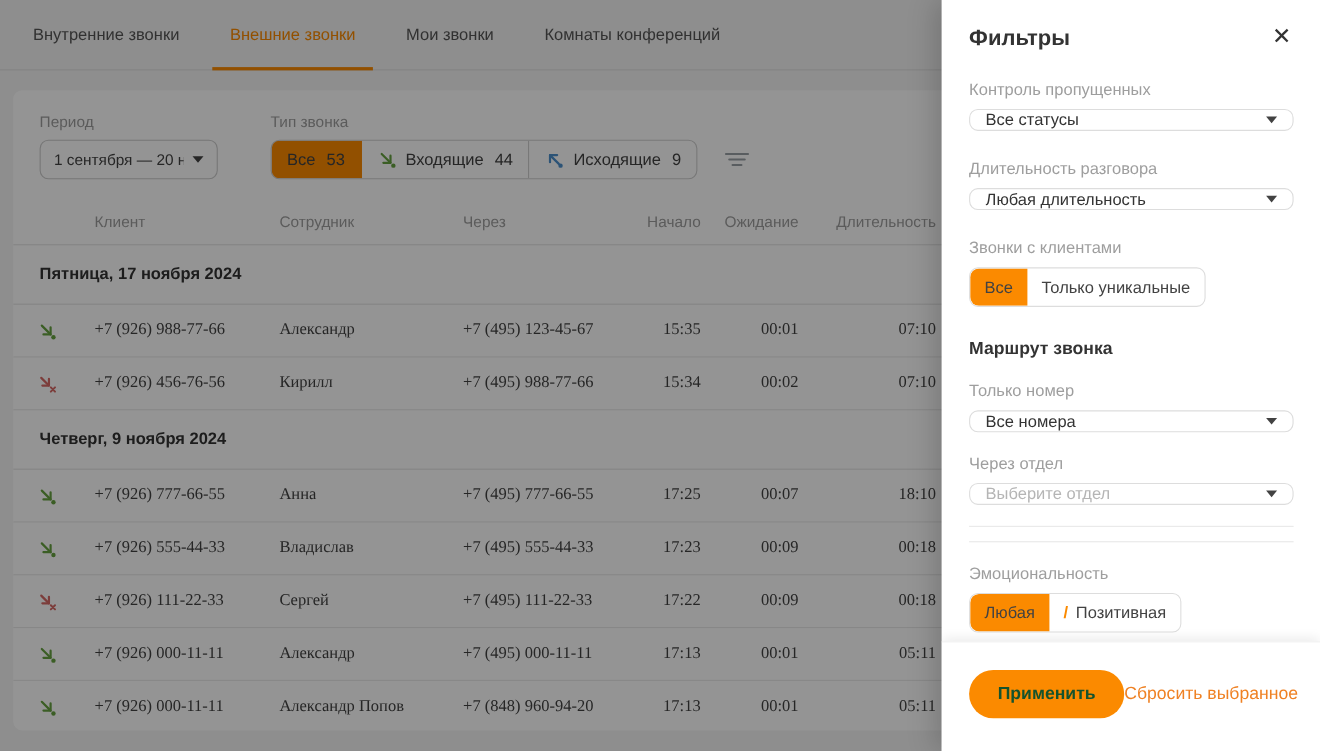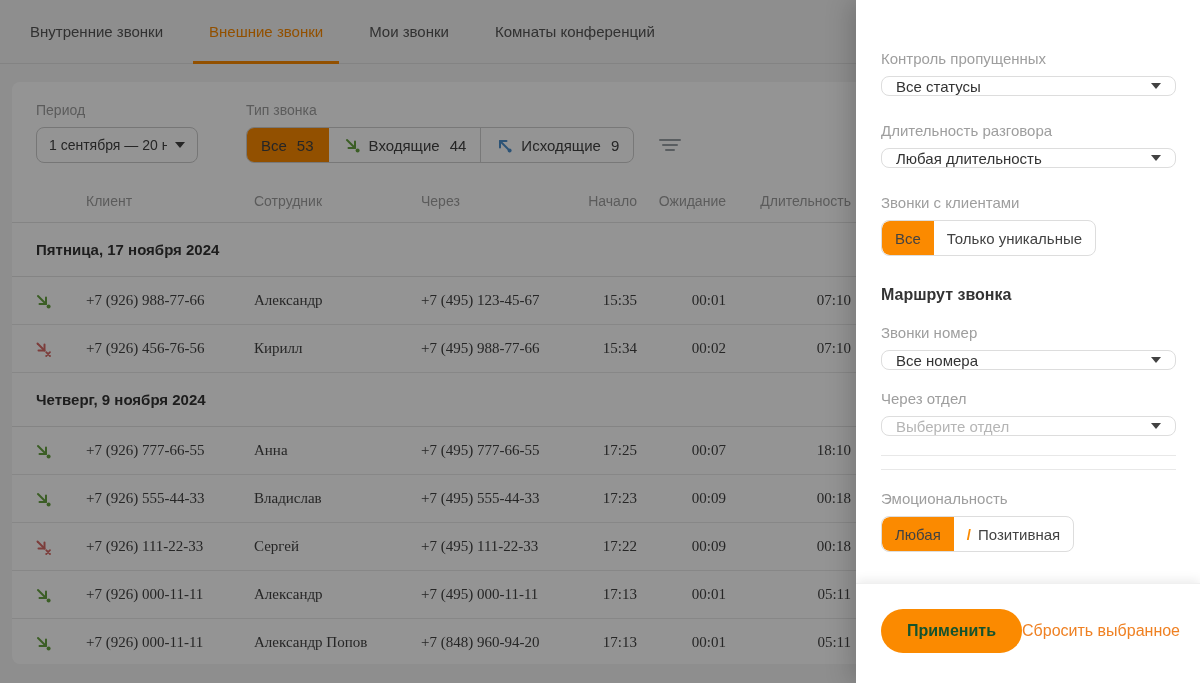--- a/index.html
+++ b/index.html
@@ -295,20 +295,24 @@
       </div>
 
     </div>
   </div>
 
   <div class="overlay"></div>
 
   <div class="drawer">
     <div class="drawer-body">
 
+      <div class="drawer-head">
+        <div class="drawer-title">Фильтры</div>
+        <div class="close-btn">✕</div>
+      </div>
 
       <div class="d-label mt26">Контроль пропущенных</div>
       <div class="d-select">
         <span class="txt">Все статусы</span>
         <span class="caret"></span>
       </div>
 
       <div class="d-label mt26">Длительность разговора</div>
       <div class="d-select">
         <span class="txt">Любая длительность</span>
@@ -316,21 +320,21 @@
       </div>
 
       <div class="d-label mt26">Звонки с клиентами</div>
       <div class="toggle-group">
         <div class="tg-seg active">Все</div>
         <div class="tg-seg">Только уникальные</div>
       </div>
 
       <div class="section-title mt30">Маршрут звонка</div>
 
-      <div class="d-label mt20">Звонки номер</div>
+      <div class="d-label mt20">Только номер</div>
       <div class="d-select">
         <span class="txt">Все номера</span>
         <span class="caret"></span>
       </div>
 
       <div class="d-label mt20">Через отдел</div>
       <div class="d-select">
         <span class="txt placeholder">Выберите отдел</span>
         <span class="caret"></span>
       </div>

